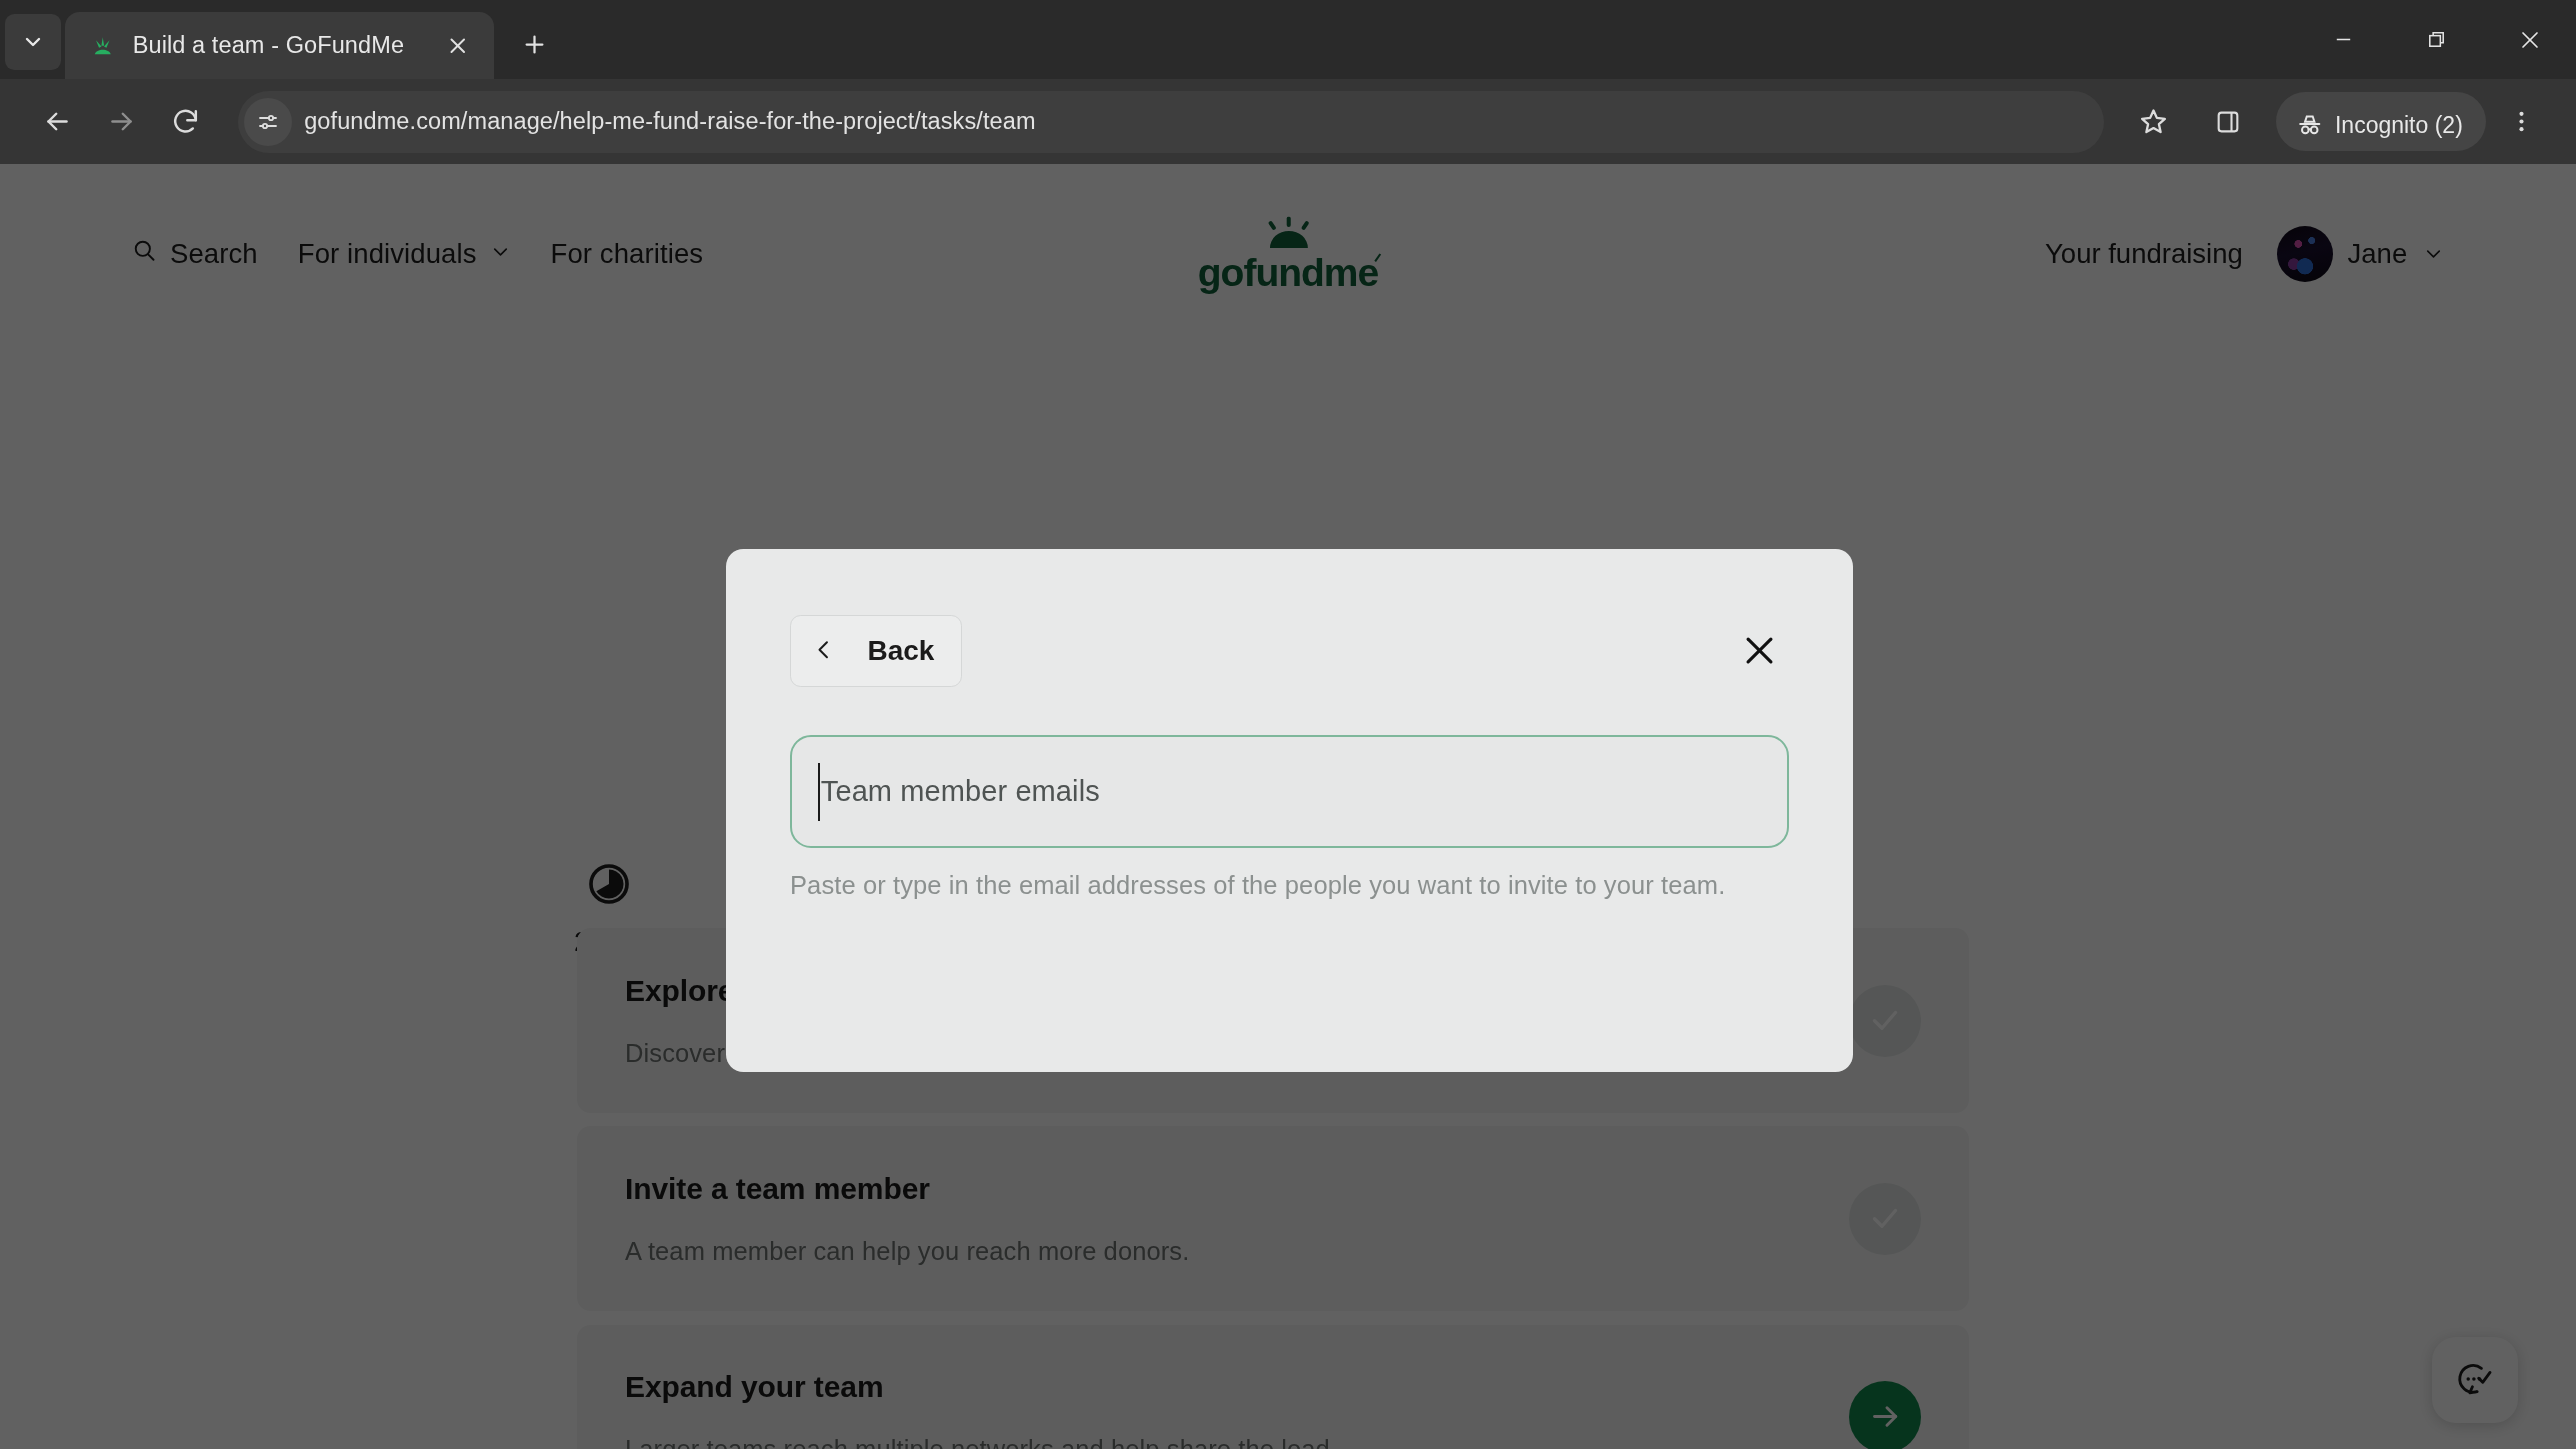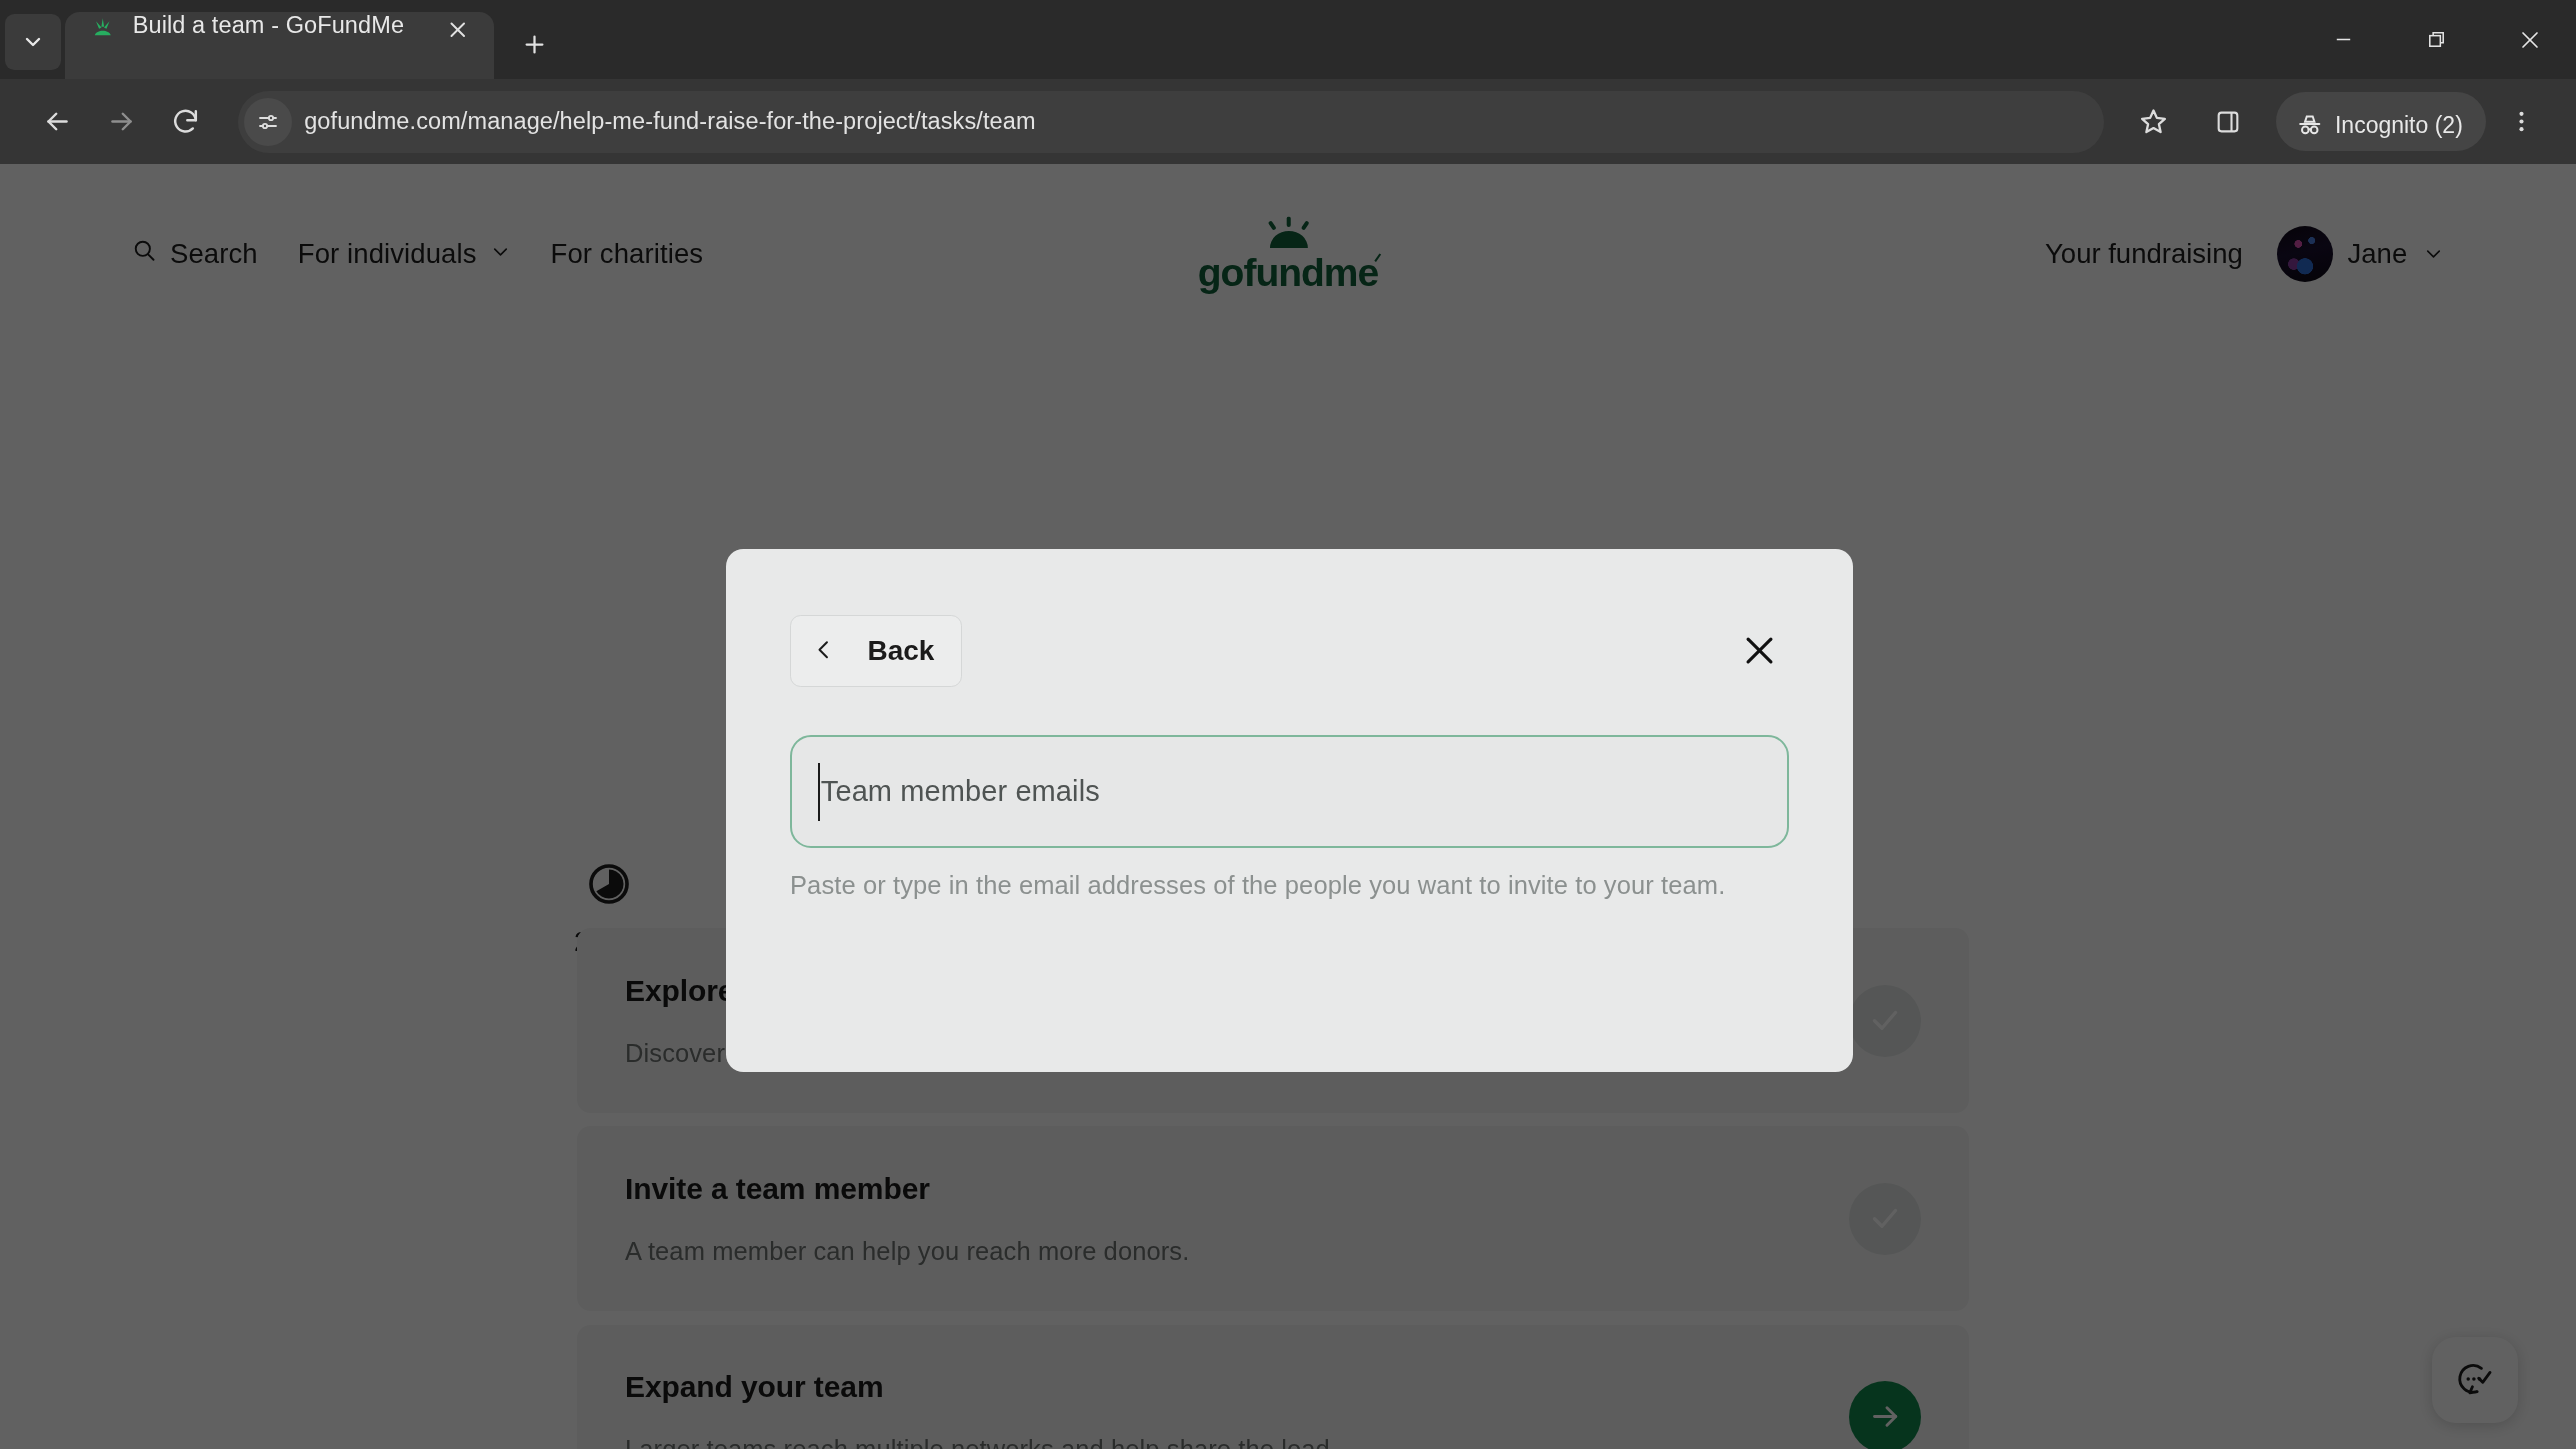--- a/index.html
+++ b/index.html
@@ -22,21 +22,21 @@
   .tab-list-btn {
     width: 56px; height: 56px; margin-left: 5.4px; margin-bottom: 9.4px;
     border-radius: 9.4px; background: #3b3b3b;
     display: flex; align-items: center; justify-content: center;
     flex: 0 0 auto;
   }
   .tab {
     height: 67px; min-width: 429px; max-width: 429px;
     background: #3b3b3b;
     border-radius: 14.8px 14.8px 0 0;
-    display: flex; 
+    display: flex; align-items: center;
     padding: 0 19px 0 23px; gap: 14.8px;
     margin-left: 4px;
     flex: 0 0 auto;
   }
   .tab-favicon { width: 29.5px; height: 29.5px; flex: 0 0 auto; position: relative; }
   .tab-title {
     color: #e8e8e8; font-size: 23.5px; white-space: nowrap;
     overflow: hidden; text-overflow: ellipsis; flex: 1 1 auto;
     letter-spacing: 0.1px;
   }

